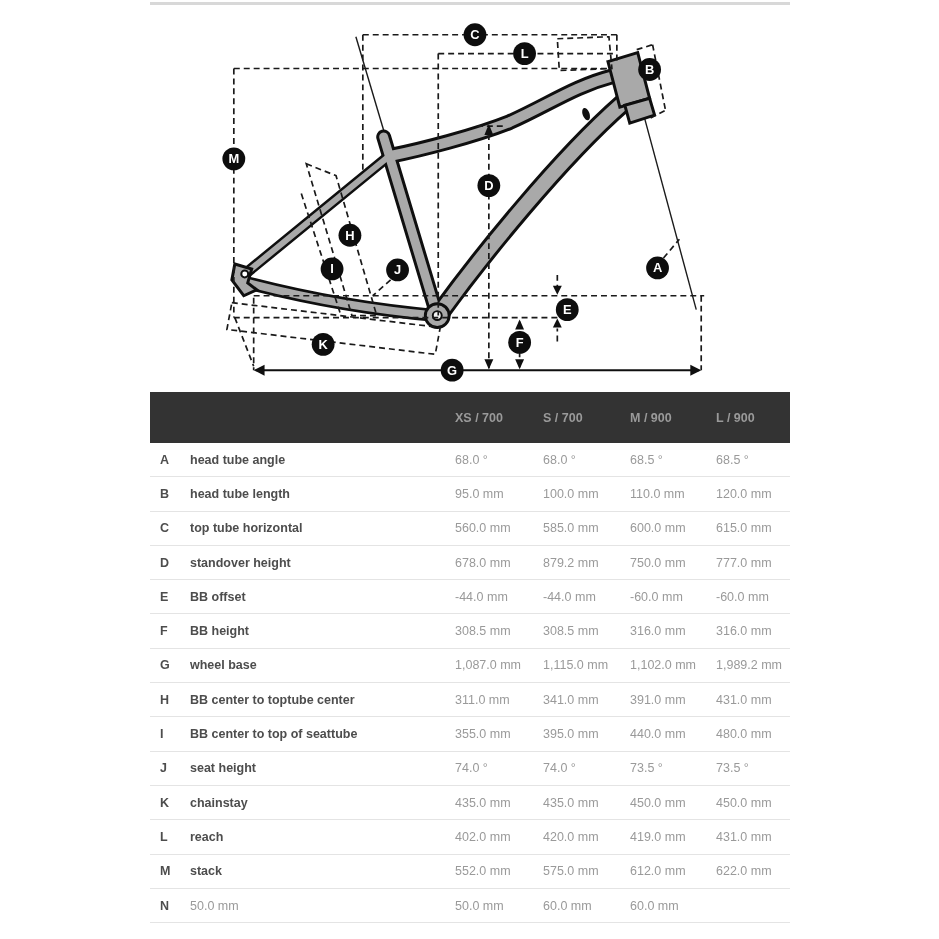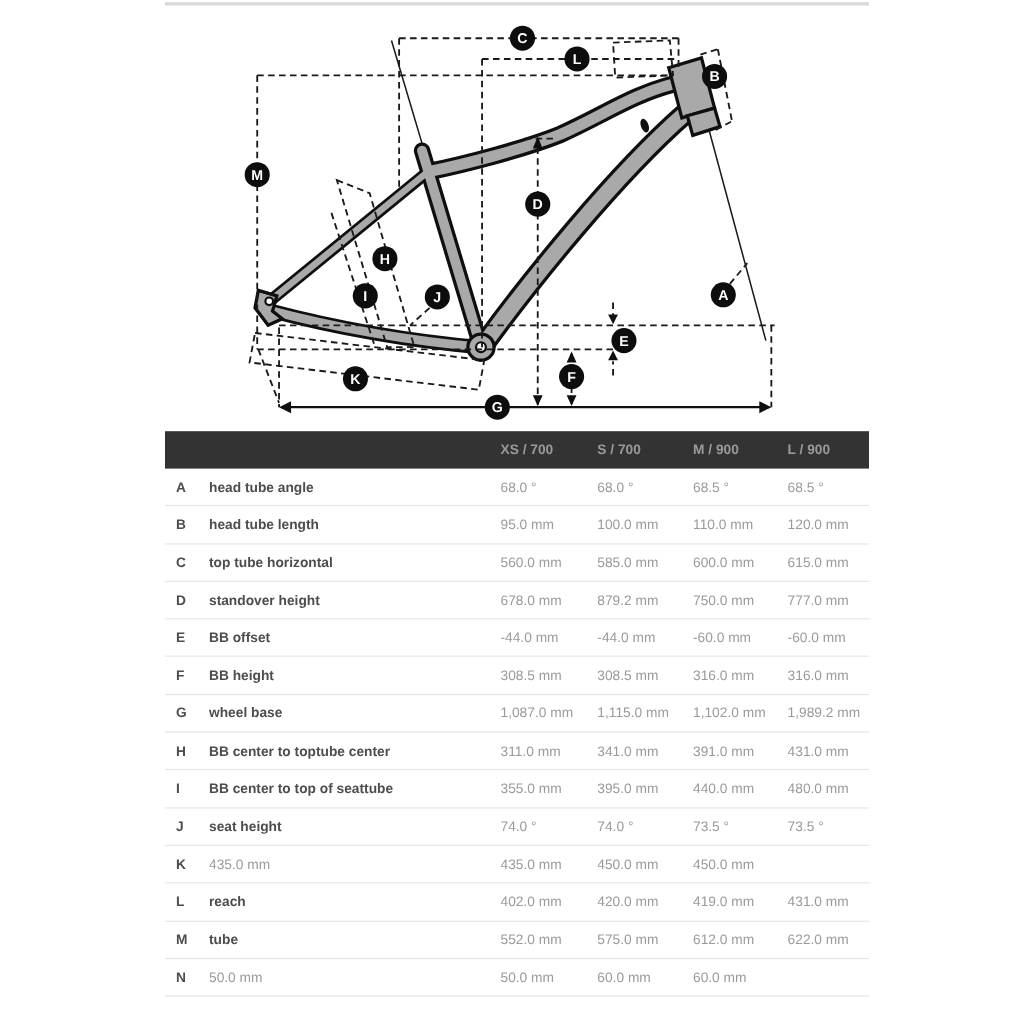--- a/index.html
+++ b/index.html
@@ -6,21 +6,21 @@
   .page{position:relative;width:939px;height:939px;background:#fff;overflow:hidden;
         font-family:"Liberation Sans",sans-serif;}
   .content{position:absolute;left:150px;top:0;width:640px;}
   .top-rule{height:3px;background:#d8d8d8;margin-top:2px;}
   .diagram-wrap{width:640px;height:387px;}
   svg{display:block;}
 
   
   .geo-table{width:640px;font-size:12.5px;}
   .thead{display:grid;grid-template-columns:30px 265px 88px 87px 86px 1fr;
-         align-items:center;height:34px;background:#333333;color:#d6d6d6;
+         align-items:center;height:51px;background:#333333;color:#d6d6d6;
          font-weight:bold;padding-left:10px;box-sizing:border-box;}
   .trow{display:grid;grid-template-columns:30px 265px 88px 87px 86px 1fr;
         align-items:center;height:34.3px;border-bottom:1px solid #e4e4e4;
         padding-left:10px;box-sizing:border-box;}
   .cell{white-space:nowrap;overflow:hidden;}
   .cell.letter,.cell.rowlabel{font-weight:bold;color:#4d4d4d;}
   .cell.val{color:#9a9a9a;}
 
   
   .dash{stroke:#1a1a1a;stroke-width:1.7;stroke-dasharray:6 4;fill:none;}
@@ -251,36 +251,37 @@
           <div class="trow">
             <span class="cell letter">J</span>
             <span class="cell rowlabel">seat height</span>
             <span class="cell val">74.0 °</span>
             <span class="cell val">74.0 °</span>
             <span class="cell val">73.5 °</span>
             <span class="cell val">73.5 °</span>
           </div>
           <div class="trow">
             <span class="cell letter">K</span>
+            <span class="cell rowlabel">chainstay</span>
             <span class="cell val">435.0 mm</span>
             <span class="cell val">435.0 mm</span>
             <span class="cell val">450.0 mm</span>
             <span class="cell val">450.0 mm</span>
           </div>
           <div class="trow">
             <span class="cell letter">L</span>
             <span class="cell rowlabel">reach</span>
             <span class="cell val">402.0 mm</span>
             <span class="cell val">420.0 mm</span>
             <span class="cell val">419.0 mm</span>
             <span class="cell val">431.0 mm</span>
           </div>
           <div class="trow">
             <span class="cell letter">M</span>
-            <span class="cell rowlabel">tube</span>
+            <span class="cell rowlabel">stack</span>
             <span class="cell val">552.0 mm</span>
             <span class="cell val">575.0 mm</span>
             <span class="cell val">612.0 mm</span>
             <span class="cell val">622.0 mm</span>
           </div>
           <div class="trow">
             <span class="cell letter">N</span>
             <span class="cell val">50.0 mm</span>
             <span class="cell val">50.0 mm</span>
             <span class="cell val">60.0 mm</span>

